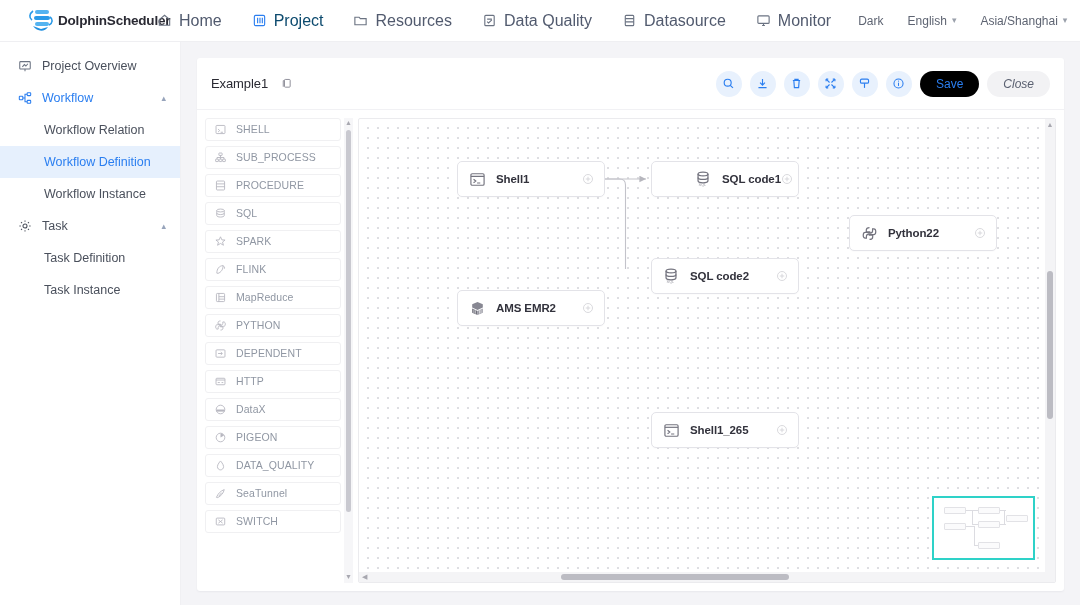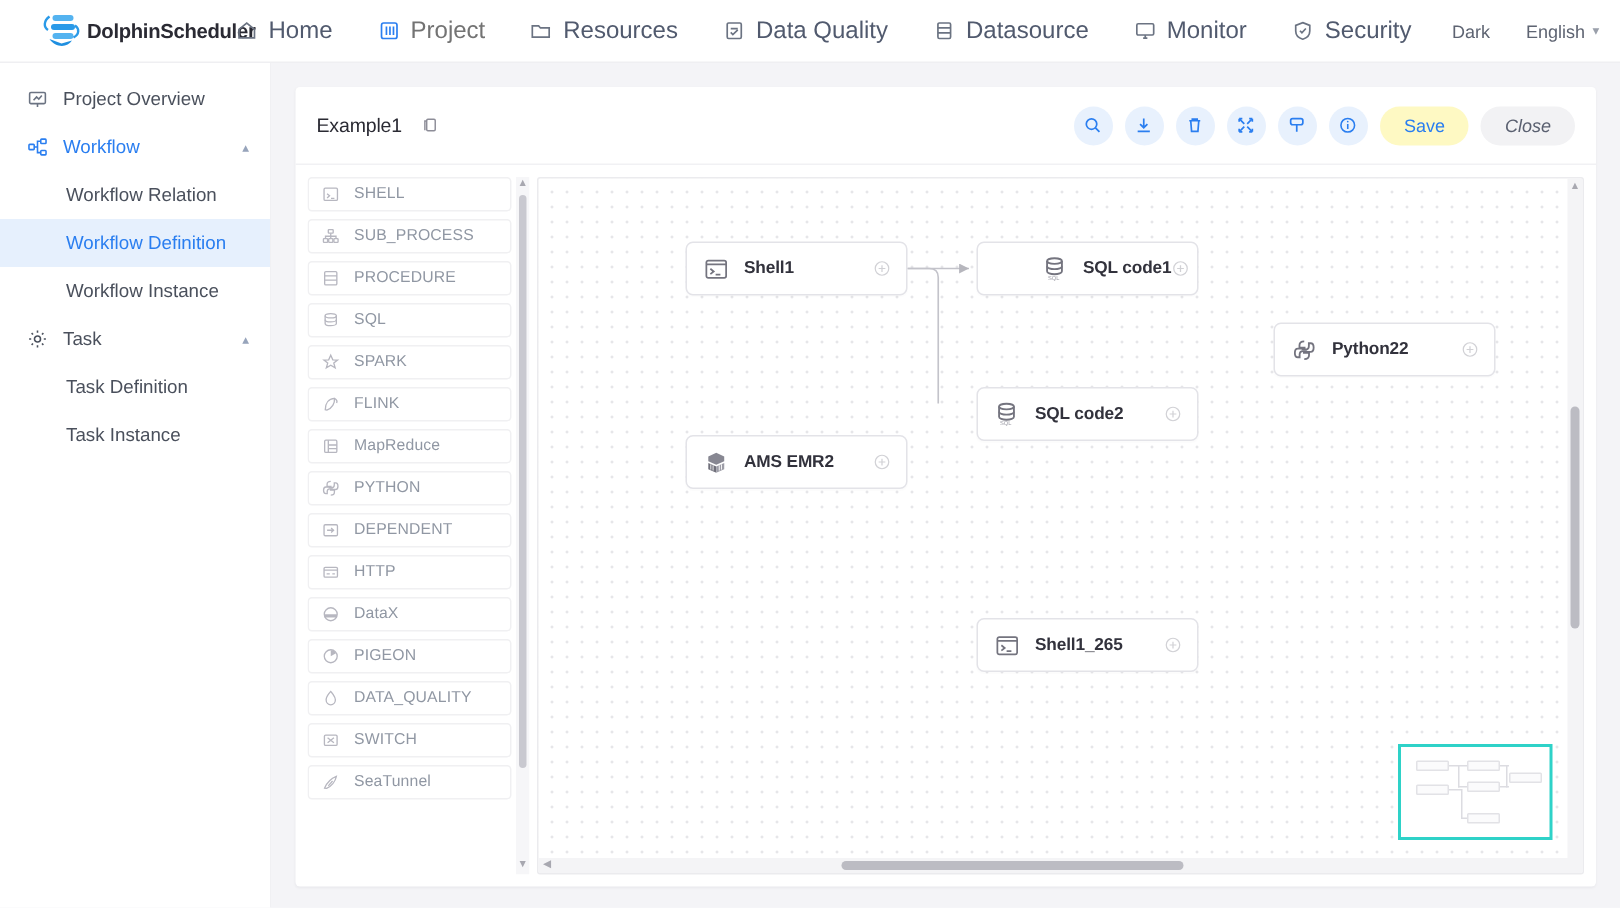--- a/index.html
+++ b/index.html
@@ -23,21 +23,21 @@
   .brand-name {
     font-size: 13.5px; font-weight: 700; color: #2a2a33;
     letter-spacing: -0.2px; margin-left: 2px; white-space: nowrap;
   }
   .navitems { display: flex; align-items: center; gap: 0px; }
   .navitem {
     display: flex; align-items: center; gap: 7px;
     padding: 0 15px; height: 42px; cursor: pointer;
     font-size: 16px; color: #515a6e; white-space: nowrap;
   }
-  .navitem.active { color: #737373; }
+  .navitem.active { color: #0c4a6e; }
   .navitem svg { display:block; }
   .nav-right {
     margin-left: auto; display: flex; align-items: center;
     gap: 0px; padding-right: 16px;
   }
   .nav-right-item {
     display: flex; align-items: center; gap: 5px;
     font-size: 12px; color: #5e6472; padding: 0 12px;
     cursor: pointer; white-space: nowrap;
   }
@@ -104,21 +104,21 @@
     width: 26px; height: 26px; border-radius: 50%;
     background: #e8f1fd; color: #2a7ef0;
     display: flex; align-items: center; justify-content: center;
     cursor: pointer; border: none;
   }
   .pill {
     height: 26px; min-width: 56px; border-radius: 13px;
     display: flex; align-items: center; justify-content: center;
     font-size: 12px; cursor: pointer; border: none; padding: 0 16px;
   }
-  .pill.save { background: #fef9c3; color: #2a7ef0; }
+  .pill.save { background: #000000; color: #2a7ef0; }
   .pill.close { background: #f2f2f4; color: #5a6070; font-style: italic; }
 
   
   .panel-body {
     position: absolute; top: 52px; left: 0;
     width: 867px; height: 481px;
     display: flex; padding: 8px 8px 8px 8px;
   }
 
   
@@ -289,29 +289,20 @@
     <div class="navitem">
       <span>
         <svg width="15" height="15" viewBox="0 0 16 16" fill="none" stroke="#6b7382" stroke-width="1.2">
           <rect x="2" y="3" width="12" height="8" rx="1"></rect>
           <path d="M6.5 13.3 H9.5 M8 11 V13.3"></path>
         </svg>
       </span>
       <span>Monitor</span>
     </div>
 
-    <div class="navitem">
-      <span>
-        <svg width="15" height="15" viewBox="0 0 16 16" fill="none" stroke="#6b7382" stroke-width="1.2">
-          <path d="M8 2.2 L13 4.2 V8.2 C13 11.2 10.8 13.2 8 14 C5.2 13.2 3 11.2 3 8.2 V4.2 Z"></path>
-          <path d="M6 8 L7.4 9.4 L10.2 6.4"></path>
-        </svg>
-      </span>
-      <span>Security</span>
-    </div>
   </div>
 
   <div class="nav-right">
     <div class="nav-right-item">
       <span>Dark</span>
     </div>
     <div class="nav-right-item">
       <span>English</span>
       <span class="caret">▾</span>
     </div>
@@ -554,34 +545,34 @@
               <span style="display: flex;">
                 <svg width="13" height="13" viewBox="0 0 16 16" fill="none" stroke="#b7b7c0" stroke-width="1.1">
                   <path d="M8 2.4 C8 2.4 4.2 6.6 4.2 9.3 C4.2 11.6 5.9 13.4 8 13.4 C10.1 13.4 11.8 11.6 11.8 9.3 C11.8 6.6 8 2.4 8 2.4 Z"></path>
                 </svg>
               </span>
               <span class="tlabel">DATA_QUALITY</span>
             </div>
             <div class="task-item">
               <span style="display: flex;">
                 <svg width="13" height="13" viewBox="0 0 16 16" fill="none" stroke="#b7b7c0" stroke-width="1.1">
+                  <path d="M3 12.8 C5 8 8 5 12.6 3.2 C11.8 7.4 8.4 11.4 4.6 13 Z"></path>
+                  <path d="M6 11 L9.5 7"></path>
+                </svg>
+              </span>
+              <span class="tlabel">SeaTunnel</span>
+            </div>
+            <div class="task-item">
+              <span style="display: flex;">
+                <svg width="13" height="13" viewBox="0 0 16 16" fill="none" stroke="#b7b7c0" stroke-width="1.1">
                   <rect x="2.8" y="3.8" width="10.4" height="8.4" rx="1"></rect>
                   <path d="M5.4 6 L10.6 10 M10.6 6 L5.4 10"></path>
                 </svg>
               </span>
               <span class="tlabel">SWITCH</span>
-            </div>
-            <div class="task-item">
-              <span style="display: flex;">
-                <svg width="13" height="13" viewBox="0 0 16 16" fill="none" stroke="#b7b7c0" stroke-width="1.1">
-                  <path d="M3 12.8 C5 8 8 5 12.6 3.2 C11.8 7.4 8.4 11.4 4.6 13 Z"></path>
-                  <path d="M6 11 L9.5 7"></path>
-                </svg>
-              </span>
-              <span class="tlabel">SeaTunnel</span>
             </div>
           </div>
         <div class="pal-scrollbar">
           <span class="pal-arrow">▲</span>
           <div class="pal-thumb"></div>
           <span class="pal-arrow" style="position:absolute;bottom:0;">▼</span>
         </div>
       </div>
 
       <div class="canvas-wrap">

